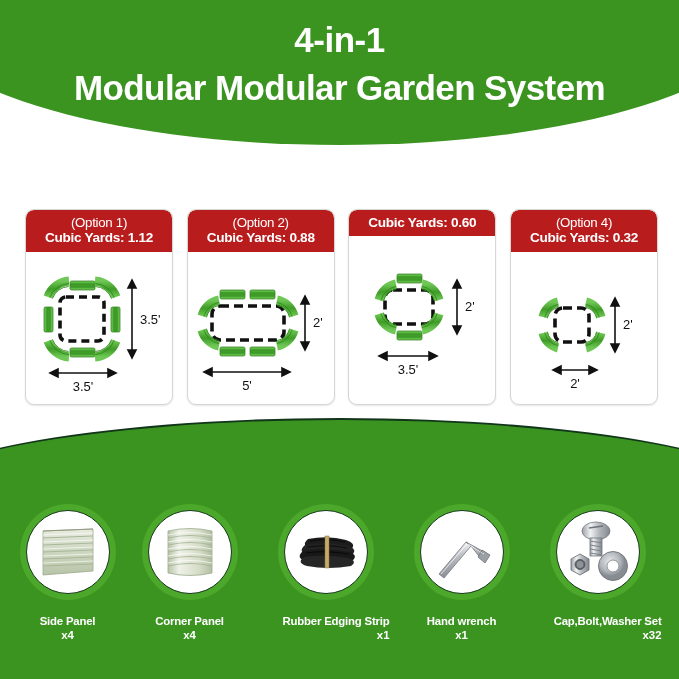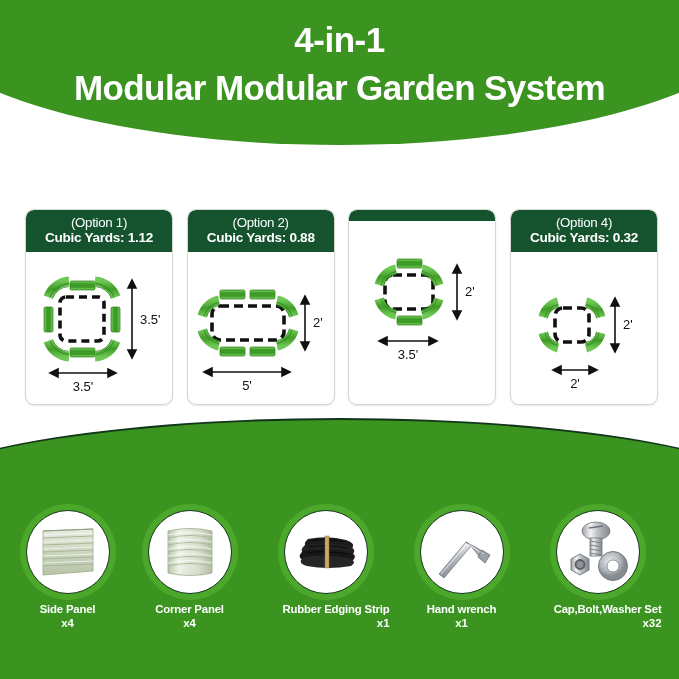--- a/index.html
+++ b/index.html
@@ -71,21 +71,21 @@
     width: 148px;
     height: 196px;
     background: #ffffff;
     border: 1px solid #d3d8d2;
     border-radius: 9px;
     overflow: hidden;
     position: relative;
     box-shadow: 0 1px 2px rgba(0,0,0,0.10);
   }
   .card-head {
-    background: #14532d;
+    background: #b91c1c;
     color: #fff;
     text-align: center;
     padding: 5px 2px 6px 2px;
     line-height: 1.14;
     font-size: 13.5px;
     font-weight: bold;
     border-radius: 8px 8px 0 0;
     letter-spacing: -0.3px;
   }
   .card-head .l1 { display:block; font-weight: normal; font-size: 13.3px;}
@@ -164,21 +164,21 @@
     display: flex;
     align-items: center;
     justify-content: center;
     overflow: hidden;
   }
   .part-label {
     color: #ffffff;
     font-size: 11.4px;
     font-weight: bold;
     line-height: 1.25;
-    margin-top: 2px;
+    margin-top: 14px;
     letter-spacing: -0.2px;
     white-space: nowrap;
   }
   .part-qty {
     color: #ffffff;
     font-size: 11.4px;
     font-weight: bold;
     line-height: 1.25;
   }
   .wide { width: 128px; text-align: right; }
@@ -326,20 +326,21 @@
           <path d="M 16 108 L 24 104 L 24 112 Z"></path>
           <path d="M 102 108 L 94 104 L 94 112 Z"></path>
         </g>
         <text x="59" y="126" text-anchor="middle" font-family="Liberation Sans, sans-serif" font-size="13" fill="#111">5'</text>
       </svg>
     </div>
   </div>
 
   <div class="card">
     <div class="card-head">
+      <span class="l2">Cubic Yards: 0.60</span>
     </div>
     <div class="card-body">
       <svg class="diagram" viewBox="0 0 148 148">
         <rect x="36" y="42" width="48" height="34" rx="8" fill="none" stroke="#111" stroke-width="3.6" stroke-dasharray="9 5"></rect>
         <g>
           <rect x="48" y="26" width="25" height="9" rx="1.5" fill="url(#pg)" stroke="#2c7a18" stroke-width="0.7"></rect>
           <line x1="49" y1="29" x2="72" y2="29" stroke="#2f8a1c" stroke-width="0.8"></line>
           <line x1="49" y1="32" x2="72" y2="32" stroke="#2f8a1c" stroke-width="0.8"></line>
         </g>
         <g>

